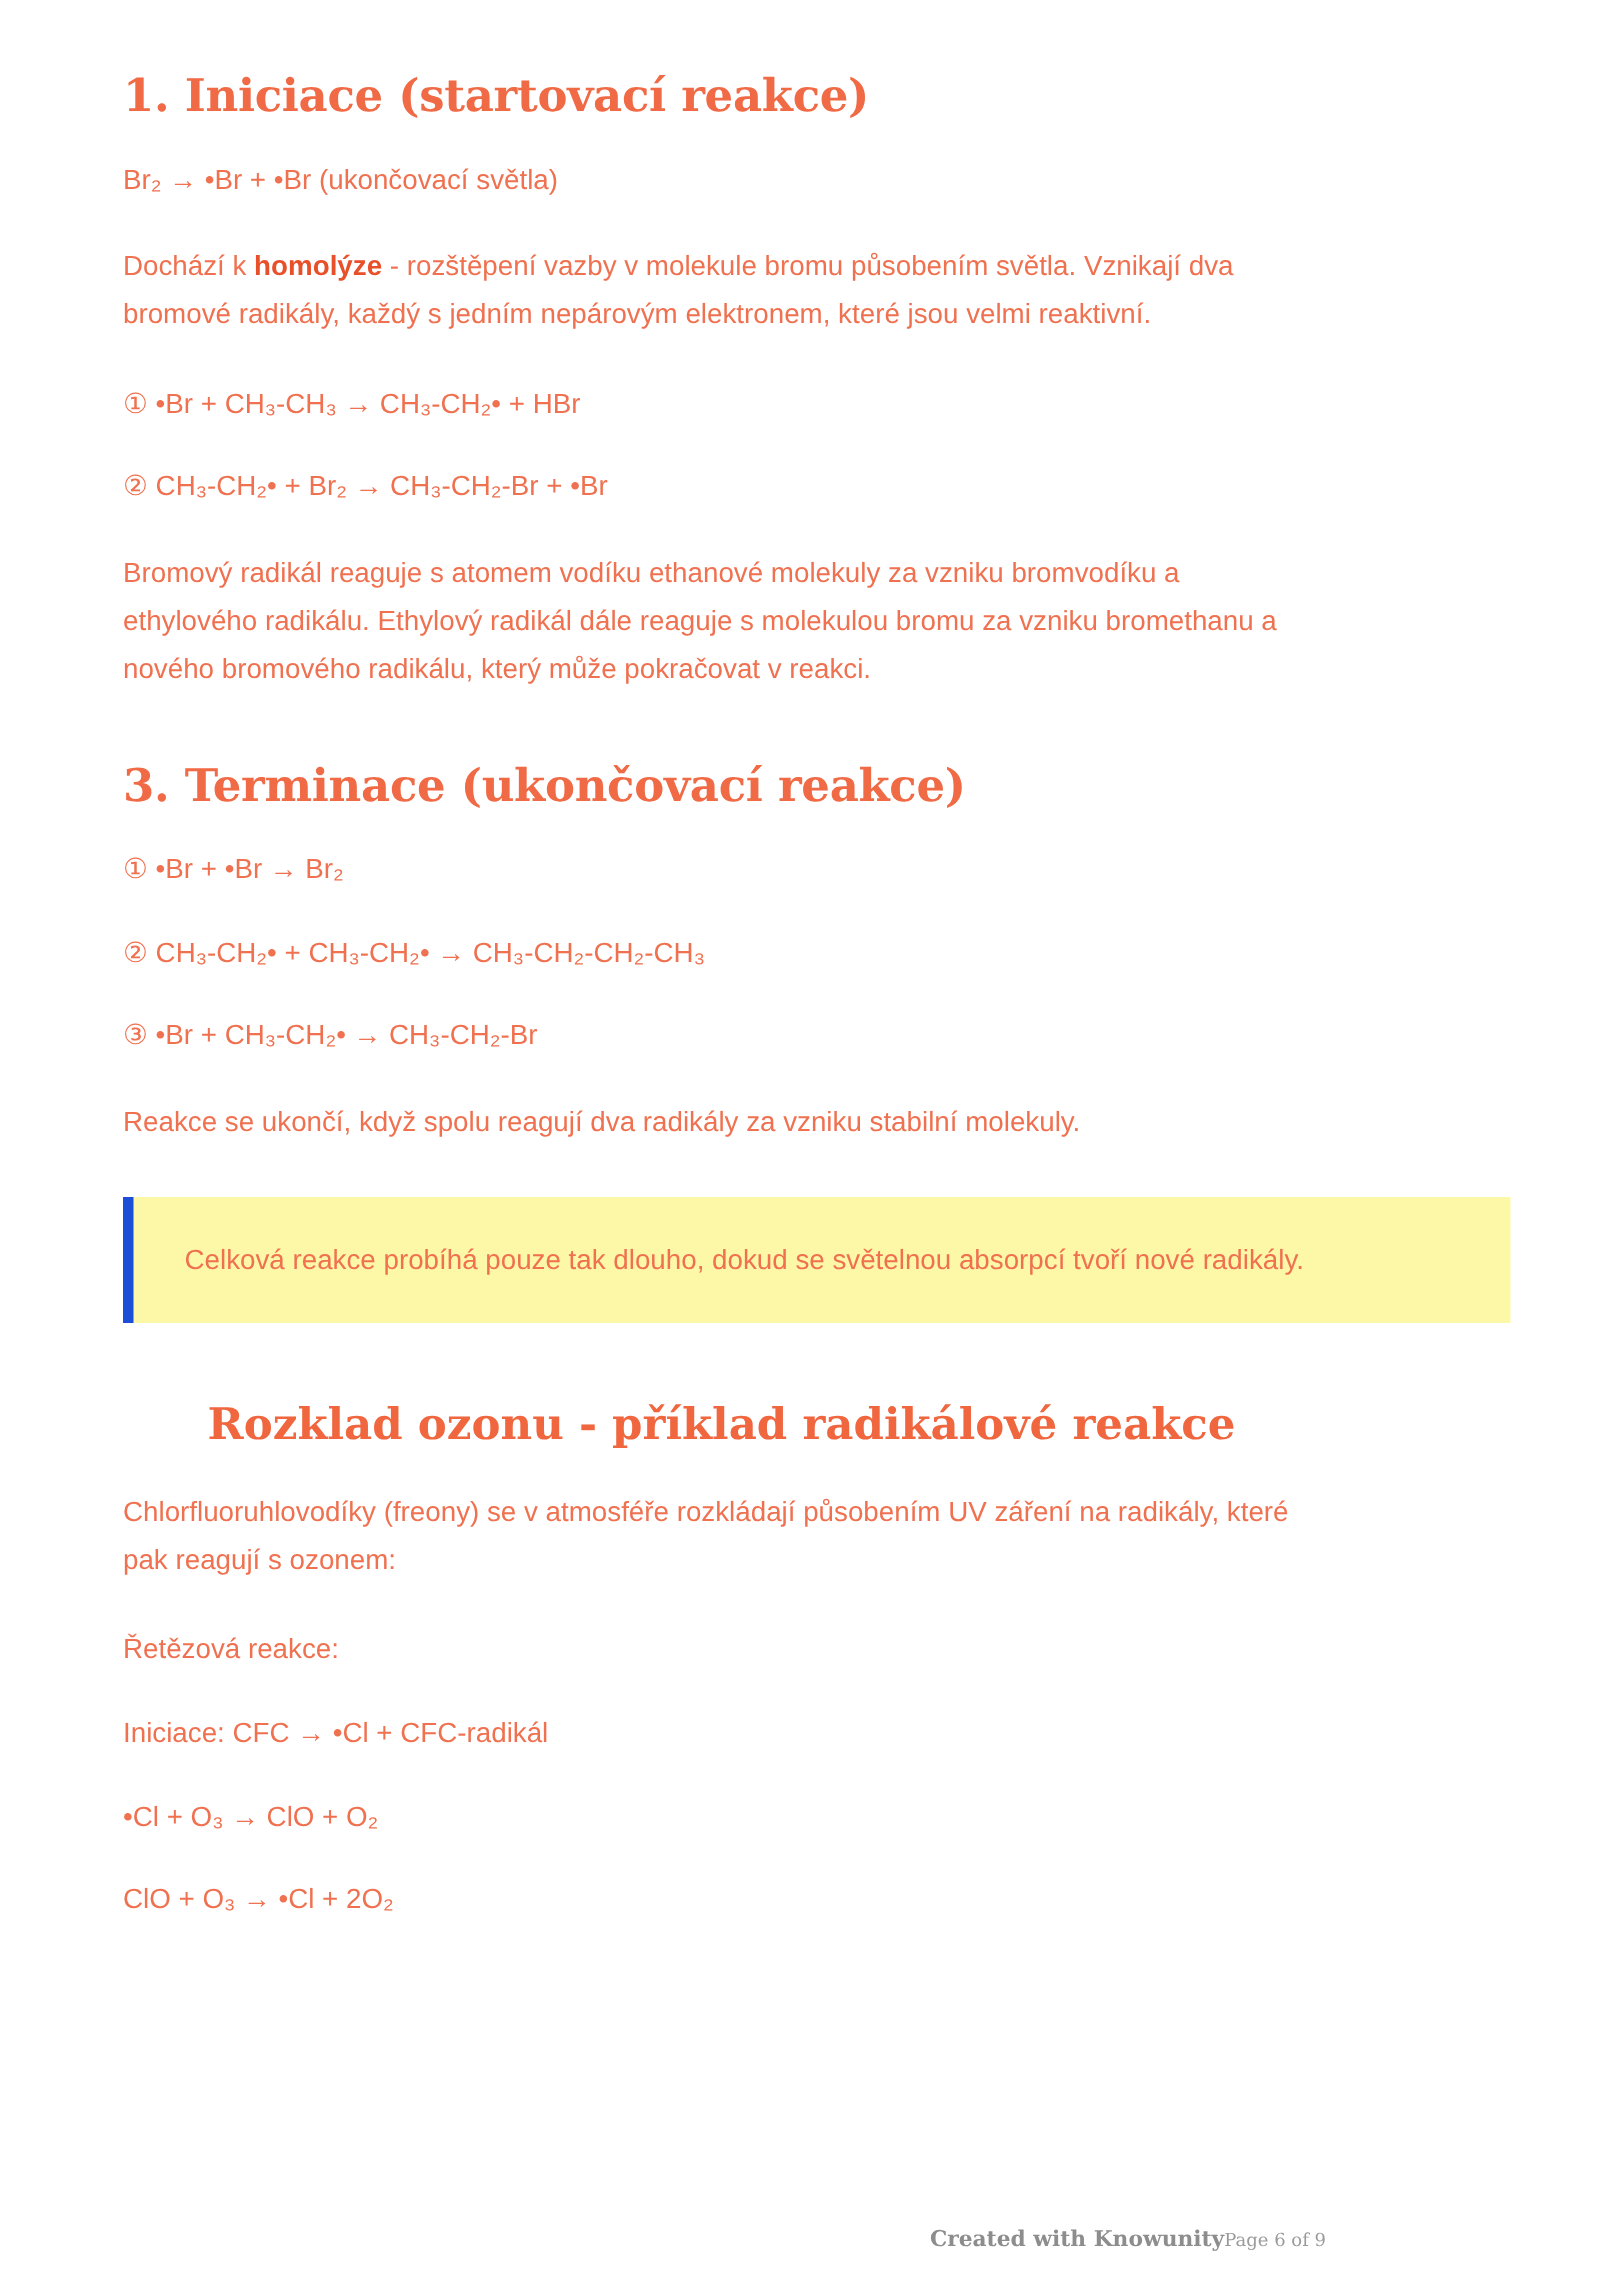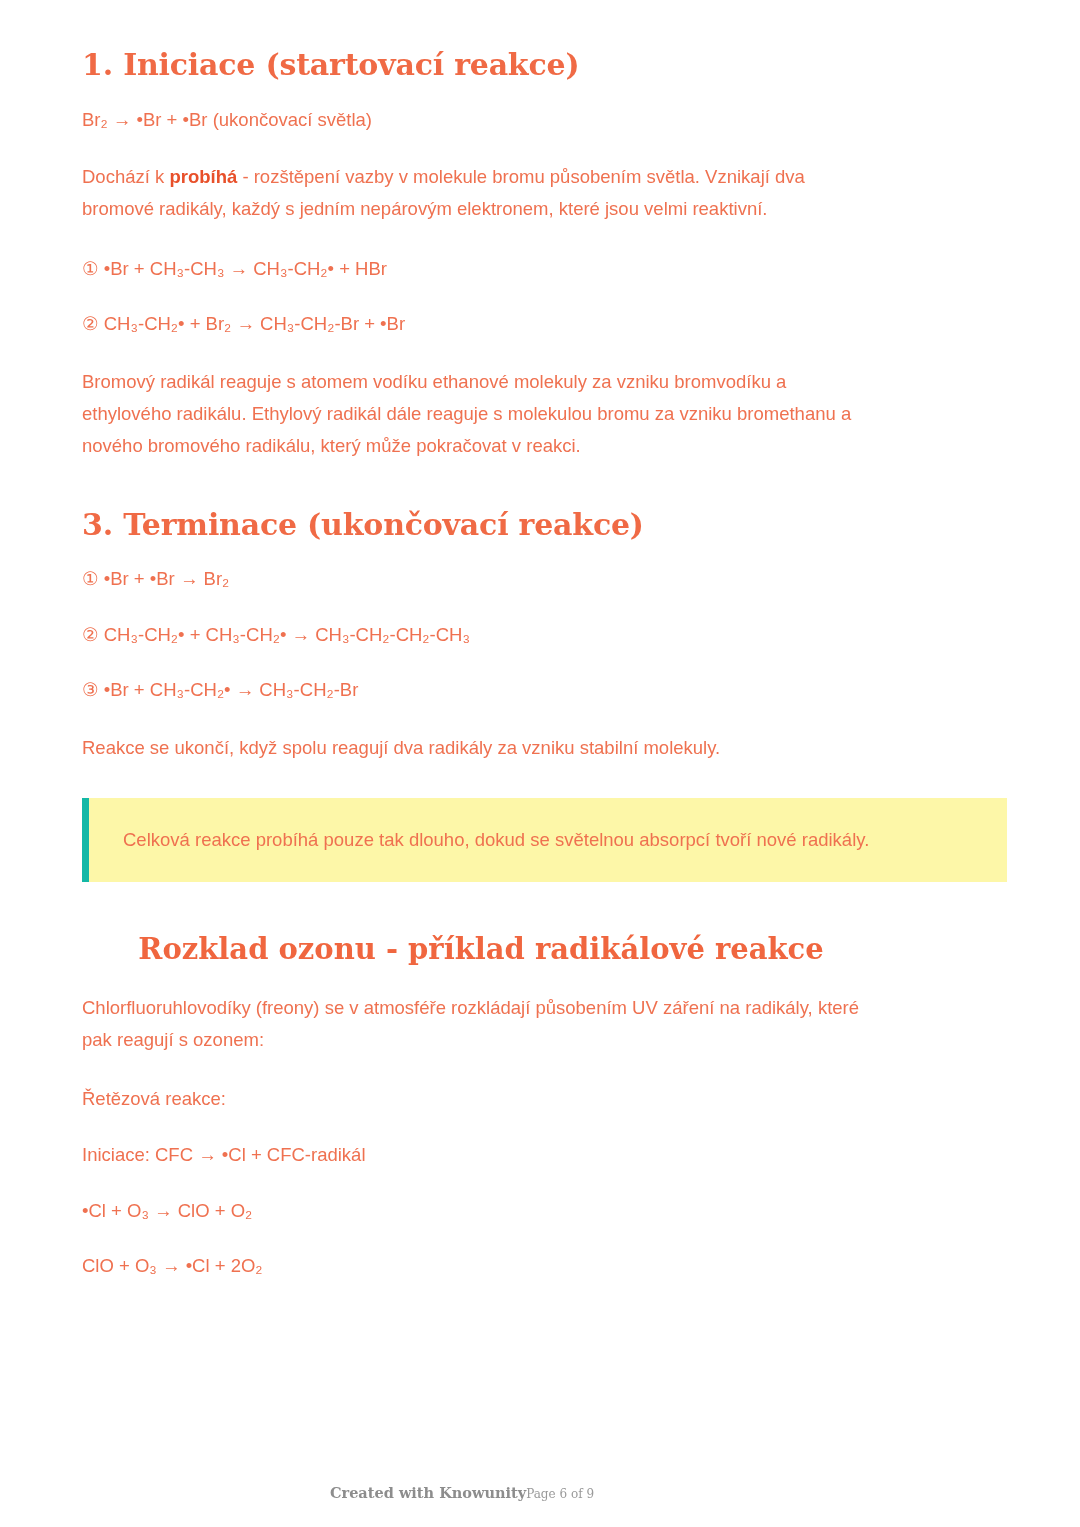--- a/index.html
+++ b/index.html
@@ -53,40 +53,40 @@
   }
   p.eq {
     margin-bottom: 27px;
   }
   b {
     color: #e8502a;
     font-weight: bold;
   }
   .callout {
     background: #fdf7a8;
-    border-left: 7px solid #14b8a6;
+    border-left: 7px solid #1d4ed8;
     padding: 26px 30px 26px 34px;
     margin: 34px 0 0 0;
     box-sizing: border-box;
     width: 925px;
   }
   .callout p {
     margin: 0;
     font-size: 18.5px;
     line-height: 1.72;
     color: #ef7150;
   }
   .footer {
     position: absolute;
     left: 0;
     right: 0;
     bottom: 26px;
     padding: 0 72px 0 40px;
     display: flex;
-    justify-content: center;
+    justify-content: flex-end;
     align-items: baseline;
     margin-top: 44px;
   }
   .footer .brand {
     font-family: "DejaVu Serif", serif;
     font-weight: bold;
     font-size: 14.5px;
     color: #8d8d8d;
   }
   .footer .pageno {
@@ -95,21 +95,21 @@
     color: #9a9a9a;
   }
 </style>
 </head>
 <body>
 
 <div class="page">
 
   <h2 class="section-title">1. Iniciace (startovací reakce)</h2>
   <p class="eq">Br₂ → •Br + •Br (ukončovací světla)</p>
-  <p class="body-text"><span>Dochází k </span><b>probíhá</b><span> - rozštěpení vazby v molekule bromu působením světla. Vznikají dva bromové radikály, každý s jedním nepárovým elektronem, které jsou velmi reaktivní.</span></p>
+  <p class="body-text"><span>Dochází k </span><b>homolýze</b><span> - rozštěpení vazby v molekule bromu působením světla. Vznikají dva bromové radikály, každý s jedním nepárovým elektronem, které jsou velmi reaktivní.</span></p>
 
   <p class="eq">① •Br + CH₃-CH₃ → CH₃-CH₂• + HBr</p>
   <p class="eq">② CH₃-CH₂• + Br₂ → CH₃-CH₂-Br + •Br</p>
   <p class="body-text">Bromový radikál reaguje s atomem vodíku ethanové molekuly za vzniku bromvodíku a ethylového radikálu. Ethylový radikál dále reaguje s molekulou bromu za vzniku bromethanu a nového bromového radikálu, který může pokračovat v reakci.</p>
 
   <h2 class="section-title spaced">3. Terminace (ukončovací reakce)</h2>
   <p class="eq">① •Br + •Br → Br₂</p>
   <p class="eq">② CH₃-CH₂• + CH₃-CH₂• → CH₃-CH₂-CH₂-CH₃</p>
   <p class="eq">③ •Br + CH₃-CH₂• → CH₃-CH₂-Br</p>
   <p class="body-text">Reakce se ukončí, když spolu reagují dva radikály za vzniku stabilní molekuly.</p>

